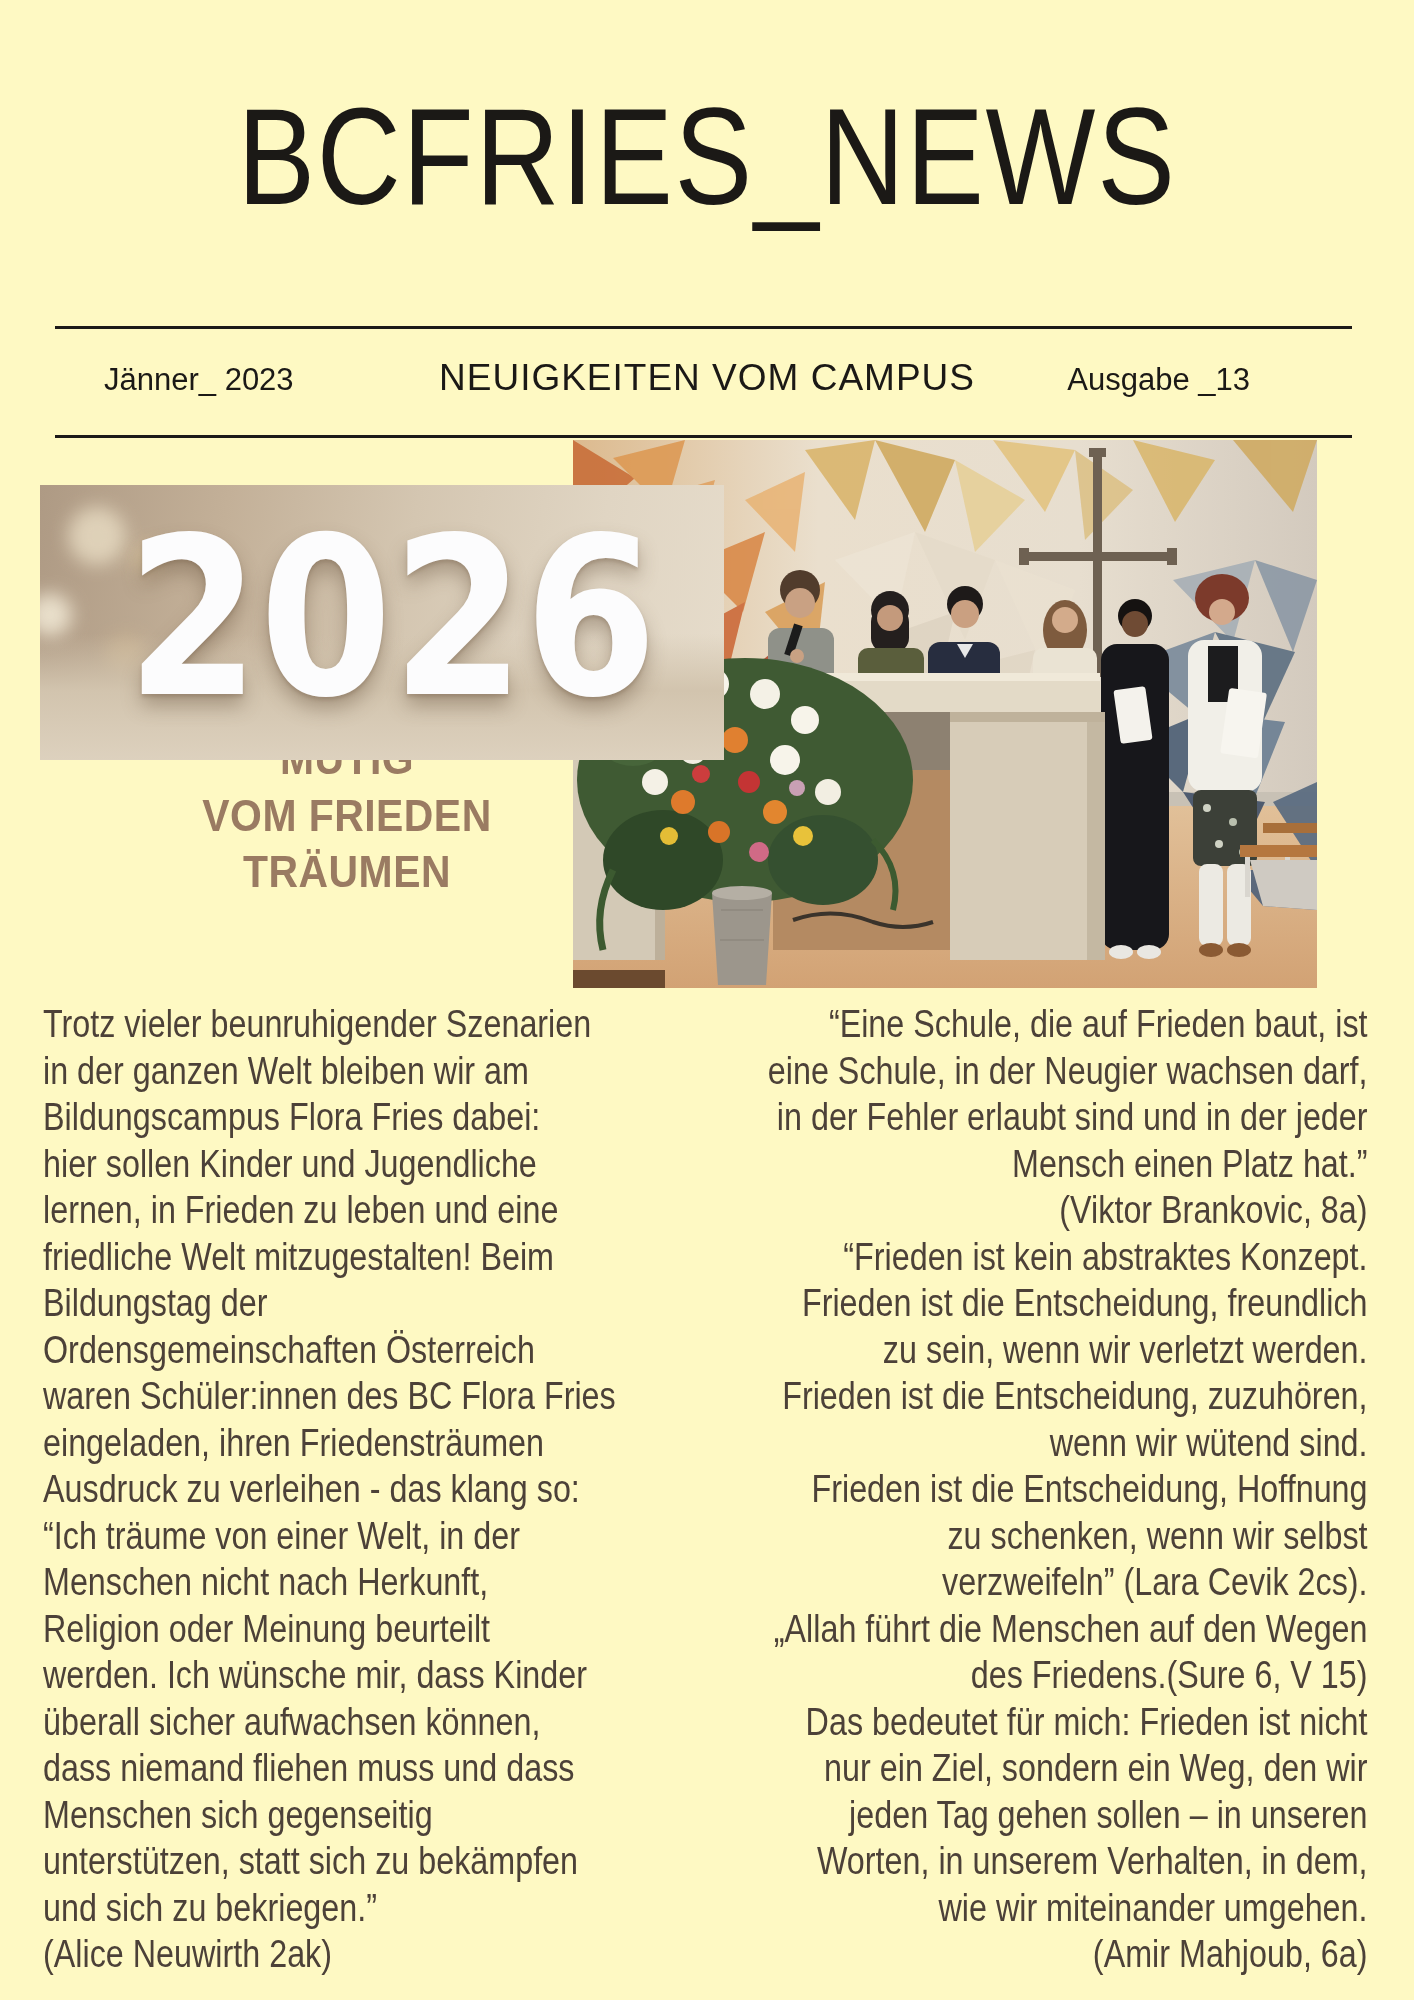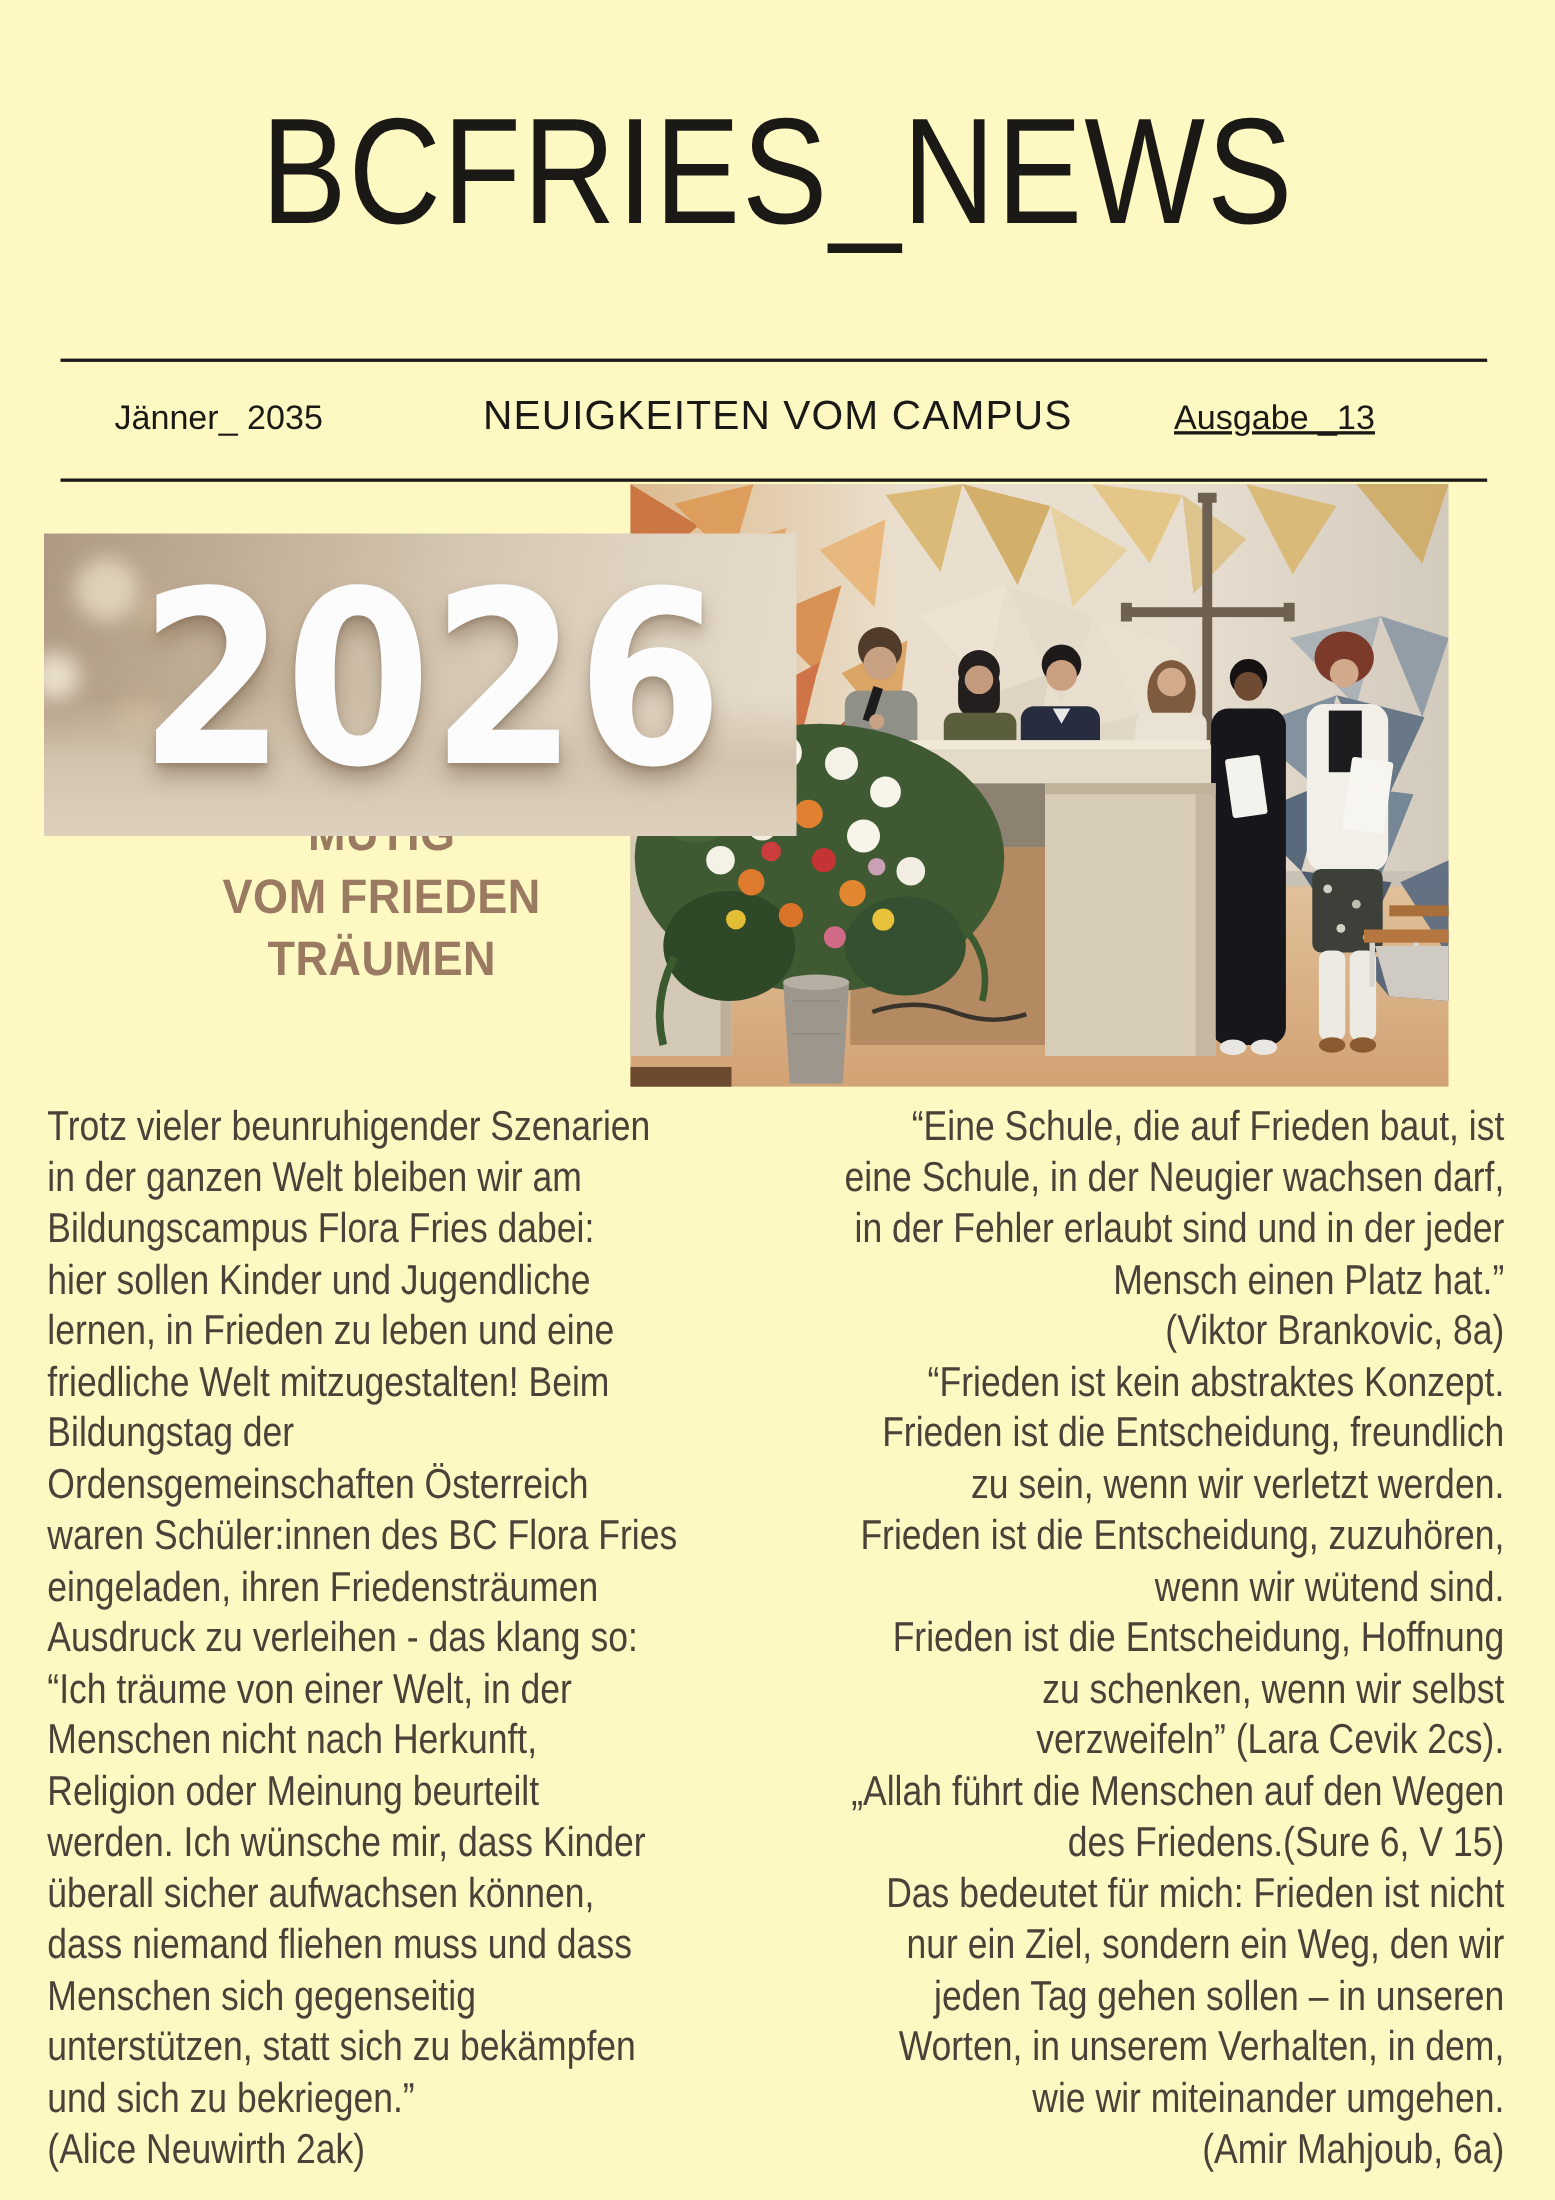--- a/index.html
+++ b/index.html
@@ -18,21 +18,21 @@
     position:absolute;top:88px;left:50%;
     transform:translateX(-50%) scaleX(0.85);transform-origin:center top;
     font-size:137px;line-height:137px;font-weight:400;letter-spacing:2px;
     white-space:nowrap;color:var(--ink);
   }
   .rule{position:absolute;left:55px;width:1297px;height:3px;background:#1c1a18;}
   .rule.top{top:326px;}
   .rule.bottom{top:435px;}
   .dateline-date{position:absolute;top:362px;left:104px;font-size:31px;color:var(--ink);white-space:nowrap;}
   .dateline-subtitle{position:absolute;top:357px;left:0;width:100%;text-align:center;font-size:37px;letter-spacing:1px;color:var(--ink);white-space:nowrap;}
-  .dateline-issue{position:absolute;top:362px;right:164px;font-size:31px;color:var(--ink);white-space:nowrap;text-decoration:underline;}
+  .dateline-issue{position:absolute;top:362px;right:164px;font-size:31px;color:var(--ink);white-space:nowrap;}
 
   
   .church-photo{position:absolute;left:573px;top:440px;width:744px;height:548px;z-index:1;}
   .year-photo{
     position:absolute;left:40px;top:441px;width:684px;height:275px;z-index:2;
     background:linear-gradient(100deg,#ae9a84 0%,#c3b098 26%,#d4c6b1 52%,#e0d5c3 78%,#e6dccb 100%);
     overflow:hidden;
     margin-top:44px;
   }
   .year-photo .surface{
@@ -69,21 +69,21 @@
 </style>
 </head>
 <body>
 
 <div class="page">
 
   <div class="masthead">BCFRIES_NEWS</div>
 
   <div class="rule top"></div>
 
-  <div class="dateline-date">Jänner_ 2035</div>
+  <div class="dateline-date">Jänner_ 2023</div>
   <div class="dateline-subtitle">NEUIGKEITEN VOM CAMPUS</div>
   <div class="dateline-issue">Ausgabe _13</div>
 
   <div class="rule bottom"></div>
 
   <div class="church-photo">
     <svg width="744" height="548" viewBox="0 0 744 548" xmlns="http://www.w3.org/2000/svg">
       <defs>
         <linearGradient id="tap" x1="0" y1="0" x2="1" y2="0">
           <stop offset="0" stop-color="#dcba8e"></stop>

